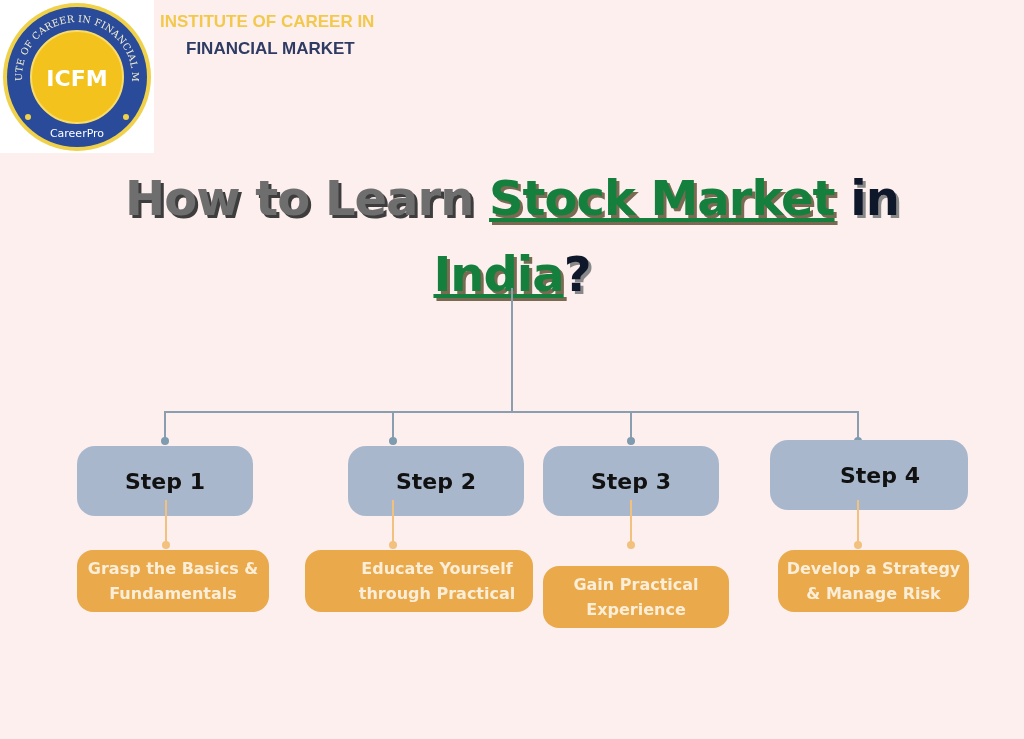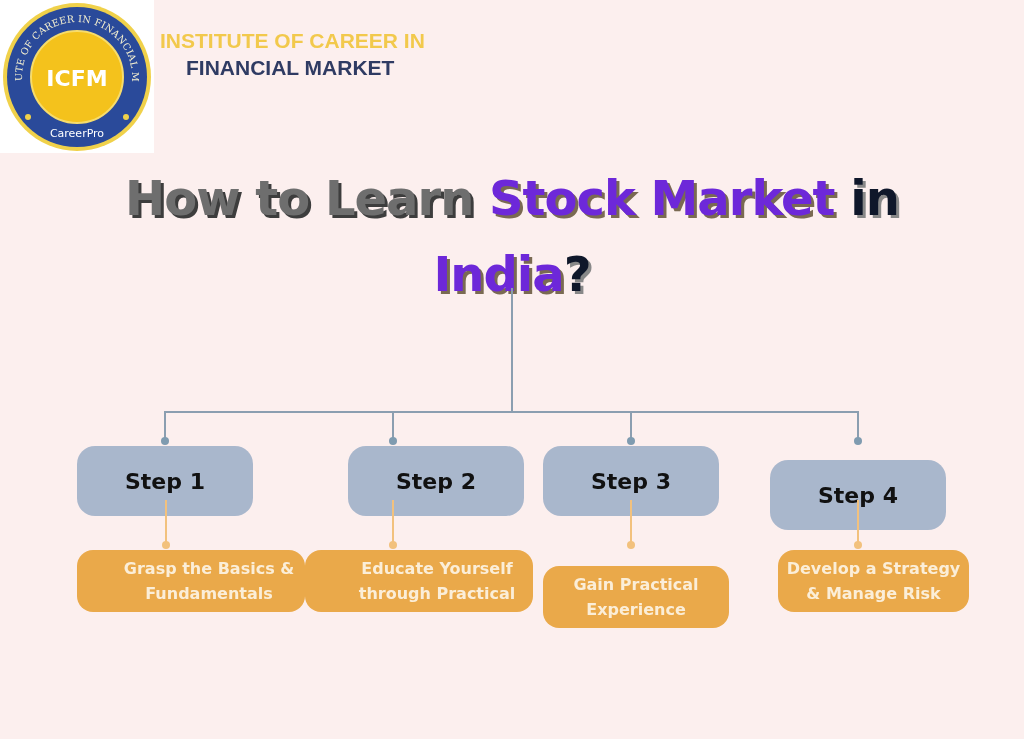--- a/index.html
+++ b/index.html
@@ -1,23 +1,23 @@
 <!DOCTYPE html>
 <html><head>
 <meta charset="utf-8">
 <style>
   html,body{margin:0;padding:0;}
   body{width:1024px;height:739px;background:#fcefee;position:relative;overflow:hidden;font-family:"DejaVu Sans","Liberation Sans",sans-serif;}
   .logo-wrap{position:absolute;left:0;top:0;width:154px;height:153px;background:#ffffff;}
-  .brand{position:absolute;left:160px;top:8px;font-family:"Liberation Sans",sans-serif;font-weight:bold;font-size:21px;line-height:27px;margin-top:19px;}
+  .brand{position:absolute;left:160px;top:8px;font-family:"Liberation Sans",sans-serif;font-weight:bold;font-size:17px;line-height:27px;}
   .brand .l1{color:#f2c94c;}
   .brand .l2{color:#2f3b63;padding-left:26px;}
   .title{position:absolute;left:0;top:160px;width:1024px;text-align:center;font-family:"DejaVu Sans",sans-serif;font-weight:bold;font-size:48px;line-height:76px;letter-spacing:-1px;text-shadow:3px 3px 0 #5a5a5a;}
   .title .grey{color:#6e6e6e;text-shadow:3px 3px 0 #3d3d3d;}
-  .title .gold{color:#6d28d9;text-shadow:3px 3px 0 #7a6a52;}
+  .title .gold{color:#15803d;text-shadow:3px 3px 0 #7a6a52;text-decoration:underline;}
   .title .black{color:#0f172a;text-shadow:3px 3px 0 #888;}
   .conn{position:absolute;background:#8b9eb0;}
   .conn-o{position:absolute;background:#f2c17d;}
   .dot{position:absolute;width:8px;height:8px;border-radius:50%;background:#7f9bb0;}
   .dot-o{position:absolute;width:8px;height:8px;border-radius:50%;background:#f2c17d;}
   .step{position:absolute;width:176px;height:70px;border-radius:18px;background:#a9b7cc;display:flex;align-items:center;justify-content:center;font-weight:bold;font-size:22px;color:#111;}
   .sub{position:absolute;height:62px;border-radius:16px;background:#eaa94a;display:flex;align-items:center;justify-content:center;text-align:center;font-weight:bold;font-size:16px;line-height:25px;color:#fbeed8;}
 </style>
 </head>
 <body>
@@ -69,34 +69,34 @@
 
 <div class="step" style="left:77px;top:446px;">
   <span>Step 1</span>
 </div>
 <div class="step" style="left:305px;top:446px;margin-left:43px;">
   <span>Step 2</span>
 </div>
 <div class="step" style="left:543px;top:446px;">
   <span>Step 3</span>
 </div>
-<div class="step" style="left:770px;top:460px;">
+<div class="step" style="left:770px;top:440px;padding-left:22px;">
   <span>Step 4</span>
 </div>
 
 <div class="conn-o" style="left:165px;top:500px;width:2px;height:45px;"></div>
 <div class="dot-o" style="left:162px;top:541px;"></div>
 <div class="conn-o" style="left:392px;top:500px;width:2px;height:45px;"></div>
 <div class="dot-o" style="left:389px;top:541px;"></div>
 <div class="conn-o" style="left:630px;top:500px;width:2px;height:45px;"></div>
 <div class="dot-o" style="left:627px;top:541px;"></div>
 <div class="conn-o" style="left:857px;top:500px;width:2px;height:45px;"></div>
 <div class="dot-o" style="left:854px;top:541px;"></div>
 
-<div class="sub" style="left:77px;top:550px;width:192px;padding-left:36px;">
+<div class="sub" style="left:77px;top:550px;width:192px;">
   <div>
     <div>Grasp the Basics &amp;</div>
     <div>Fundamentals</div>
   </div>
 </div>
 <div class="sub" style="left:305px;top:550px;width:192px;padding-left:36px;">
   <div>
     <div>Educate Yourself</div>
     <div>through Practical</div>
   </div>

